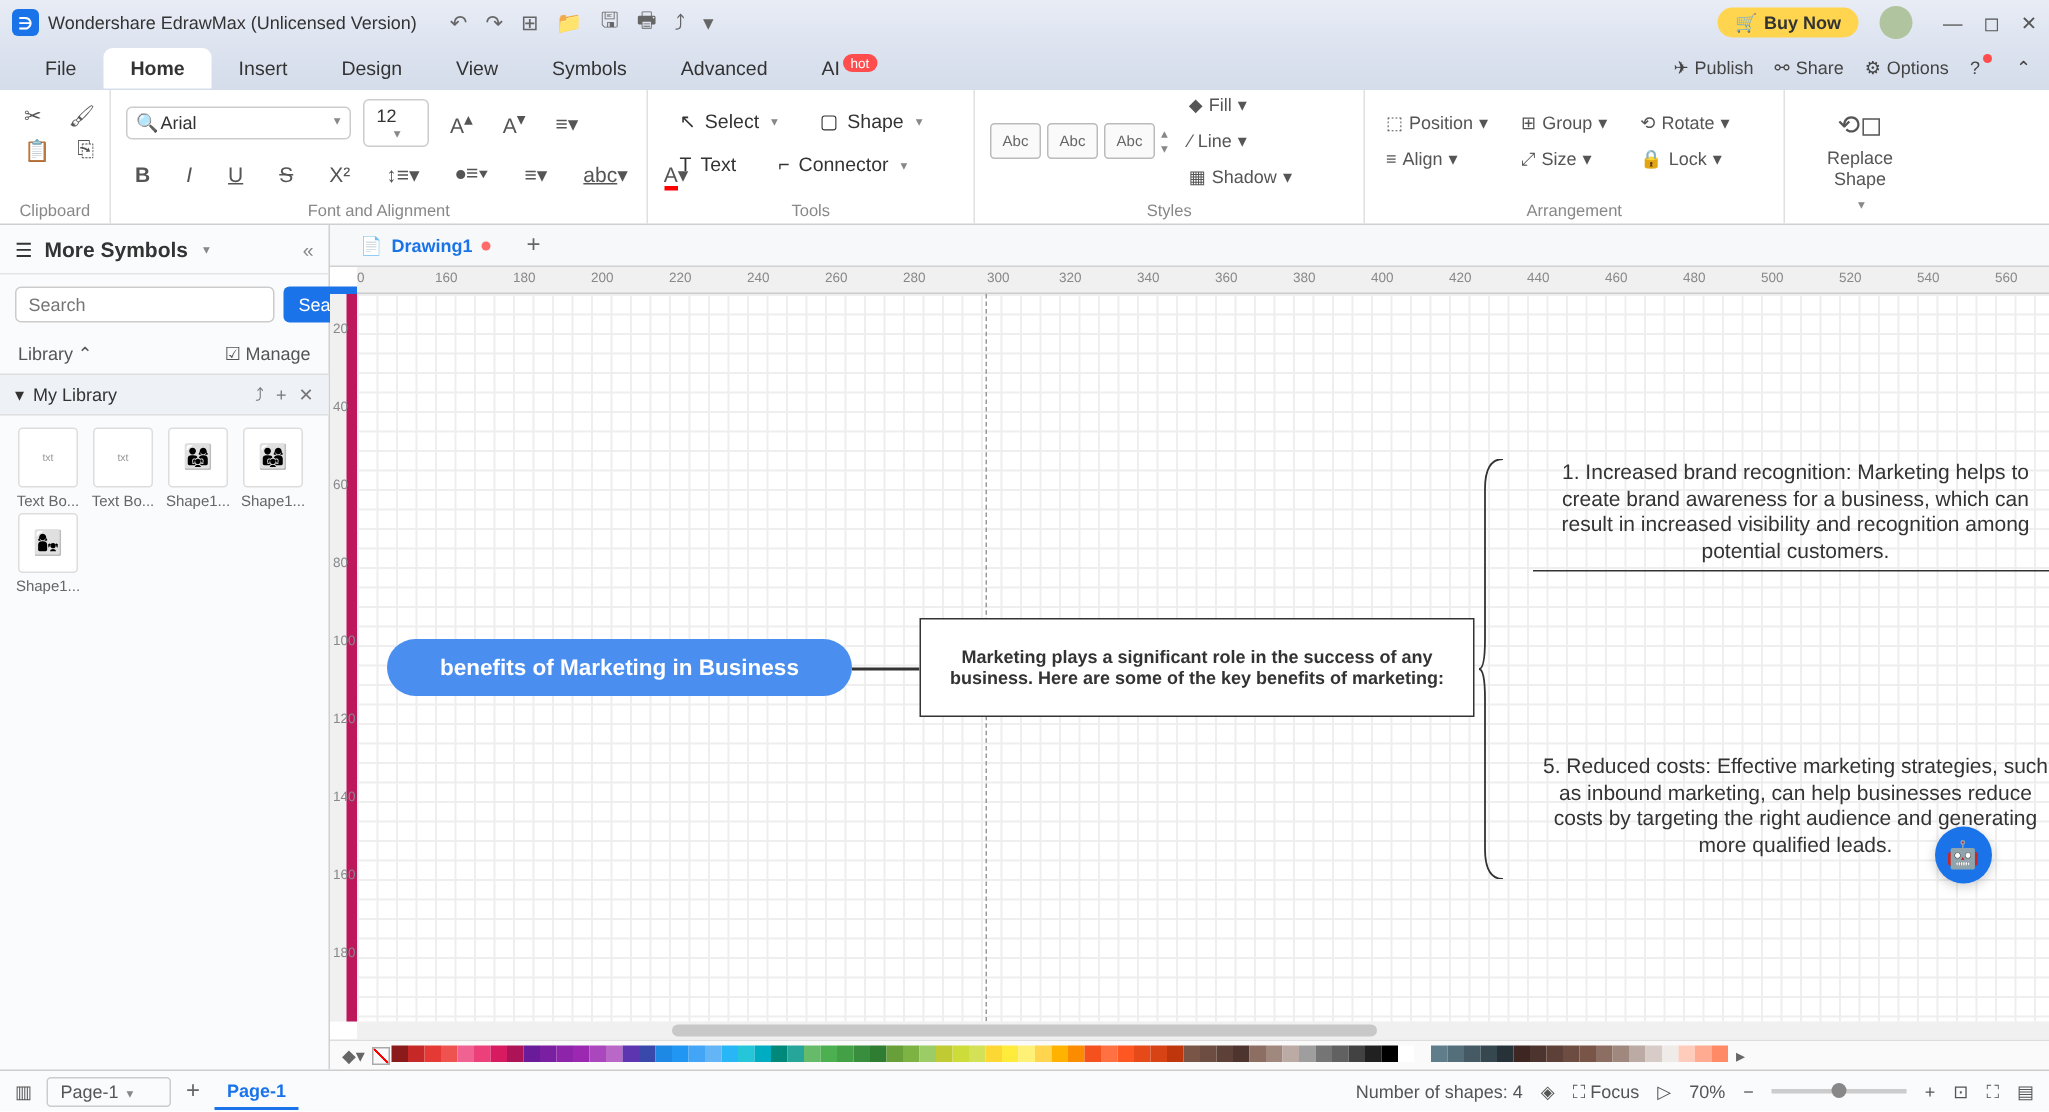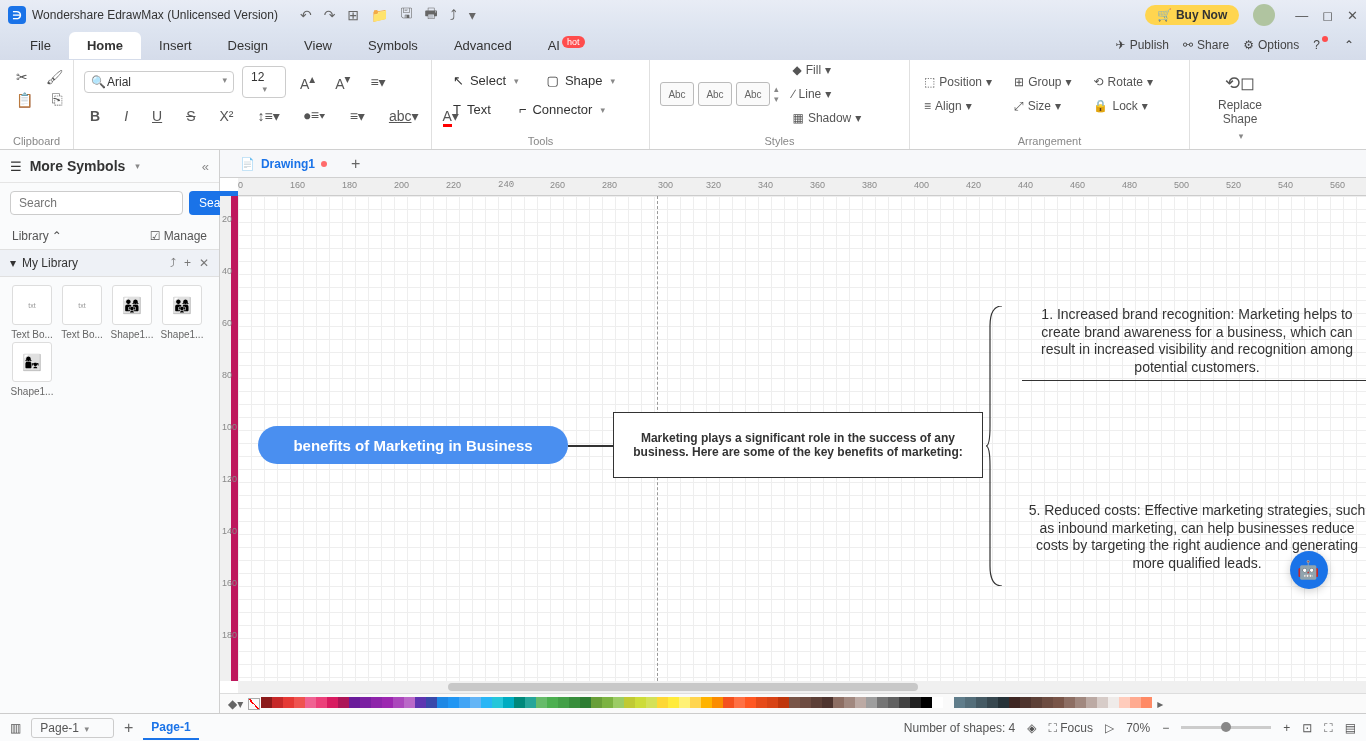--- a/index.html
+++ b/index.html
@@ -197,20 +197,21 @@
         <span class="ribbon-btn"><u>U</u></span>
         <span class="ribbon-btn"><s>S</s></span>
         <span class="ribbon-btn">X²</span>
         <span class="ribbon-btn">↕≡▾</span>
         <span class="ribbon-btn">⦁≡▾</span>
         <span class="ribbon-btn">≡▾</span>
         <span class="ribbon-btn"><u>abc</u>▾</span>
         <span class="ribbon-btn"><span style="border-bottom:3px solid red">A</span>▾</span>
       </div>
     </div>
+    <div class="ribbon-group-label">Font and Alignment</div>
   </div>
 
   <div class="ribbon-group" style="width:218px">
     <div>
       <div class="ribbon-row">
         <div class="tool-btn">
             <span>↖</span>
             <span>Select</span>
             <span class="dropdown-caret">▾</span>
           </div>
@@ -343,21 +344,21 @@
       </div>
       <span class="add-tab">+</span>
     </div>
 
     <div class="ruler-h" id="ruler-h">
         <span class="tick" style="left: 0px;">0</span>
         <span class="tick" style="left: 52px;">160</span>
         <span class="tick" style="left: 104px;">180</span>
         <span class="tick" style="left: 156px;">200</span>
         <span class="tick" style="left: 208px;">220</span>
-        <span class="tick" style="left: 260px; font-family: Liberation Mono, monospace;">240</span>
+        <span class="tick" style="left: 260px;">240</span>
         <span class="tick" style="left: 312px;">260</span>
         <span class="tick" style="left: 364px;">280</span>
         <span class="tick" style="left: 420px;">300</span>
         <span class="tick" style="left: 468px;">320</span>
         <span class="tick" style="left: 520px; text-align: right;">340</span>
         <span class="tick" style="left: 572px;">360</span>
         <span class="tick" style="left: 624px;">380</span>
         <span class="tick" style="left: 676px;">400</span>
         <span class="tick" style="left: 728px;">420</span>
         <span class="tick" style="left: 780px;">440</span>

